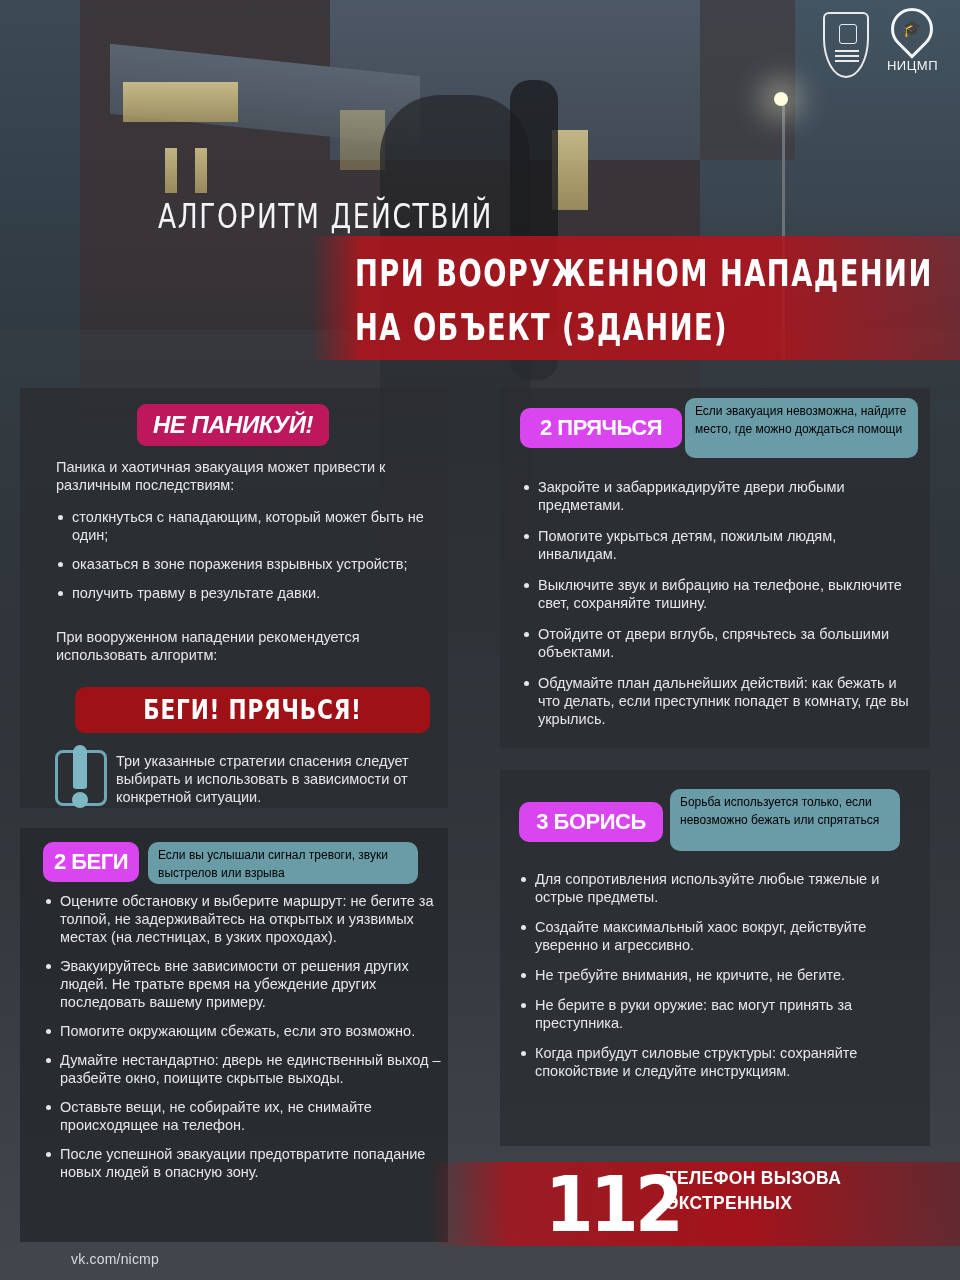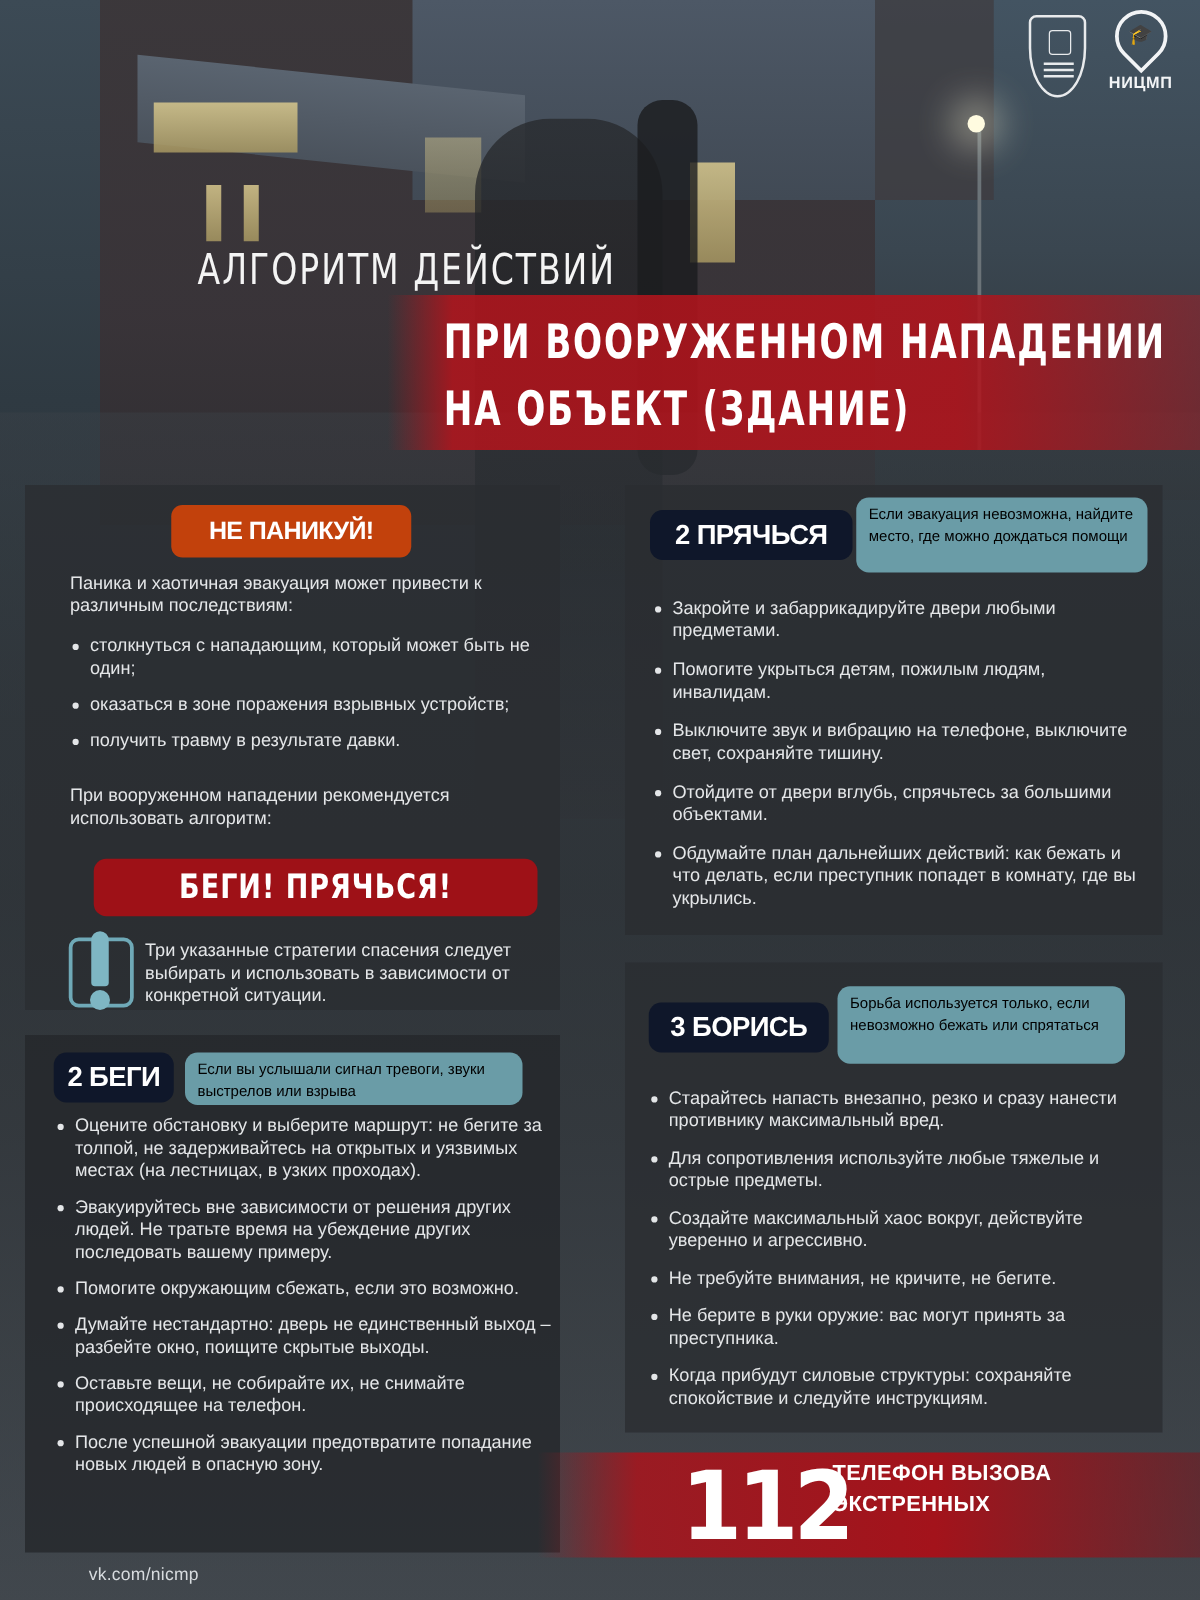--- a/index.html
+++ b/index.html
@@ -77,21 +77,21 @@
     content: ""; position: absolute; left: 10px; top: 36px; width: 24px; height: 2px;
     background: #e8eaec; box-shadow: 0 5px 0 #e8eaec, 0 10px 0 #e8eaec;
   }
   .logo-nicmp { display: flex; flex-direction: column; align-items: center; }
   .pin {
     width: 42px; height: 42px; border: 3px solid #f2f4f6;
     border-radius: 50% 50% 50% 0; transform: rotate(-45deg);
     display: flex; align-items: center; justify-content: center;
   }
   .pin-cap { transform: rotate(45deg); color: #f2f4f6; font-size: 16px; line-height: 1; }
-  .logo-text { font-weight: 700; font-size: 13px; color: #f2f4f6; margin-top: 8px; letter-spacing: .5px; }
+  .logo-text { font-weight: 400; font-size: 13px; color: #f2f4f6; margin-top: 8px; letter-spacing: .5px; }
 
   
   .title-1 {
     position: absolute; left: 158px; top: 196px;
     font-family: "DejaVu Sans", sans-serif;
     font-size: 34px; font-weight: 400; letter-spacing: 2px;
     color: #f4f4f4; transform: scaleX(.78); transform-origin: left;
   }
   .title-band {
     position: absolute; left: 310px; top: 236px; width: 650px; height: 124px;
@@ -109,23 +109,24 @@
     position: absolute;
     background: rgba(42,45,49,.78);
   }
   .panel.p-left-top { left: 20px; top: 388px; width: 428px; height: 420px; }
   .panel.p-left-bot { left: 20px; top: 828px; width: 428px; height: 414px; background: rgba(36,39,43,.8); }
   .panel.p-right-top { left: 500px; top: 388px; width: 430px; height: 360px; }
   .panel.p-right-bot { left: 500px; top: 770px; width: 430px; height: 376px; }
 
   .gray-pill {
     position: absolute; left: 137px; top: 404px; width: 192px; height: 42px;
-    background: #c2410c; border-radius: 9px;
-    color: #fff; font-weight: 700; font-size: 20px; text-align: center; line-height: 42px;
+    background: #be185d; border-radius: 9px;
+    color: #fff; font-weight: 700; font-size: 24px; text-align: center; line-height: 42px;
     letter-spacing: -.5px;
+    font-style: italic;
   }
   .body-text { font-size: 14.5px; line-height: 18px; color: #e4e6e8; }
   .p-intro { position: absolute; left: 56px; top: 458px; width: 370px; }
   .bullets { list-style: none; }
   .bullets li { position: relative; padding-left: 16px; margin-bottom: 11px; }
   .bullets li::before {
     content: ""; position: absolute; left: 2px; top: 7px; width: 5px; height: 5px;
     border-radius: 50%; background: #e4e6e8;
   }
   .intro-bullets { position: absolute; left: 56px; top: 508px; width: 380px; }
@@ -148,21 +149,21 @@
     background: #7eb6c3; border-radius: 7px 7px 3px 3px;
   }
   .warn-dot {
     position: absolute; left: 14px; top: 39px; width: 16px; height: 16px;
     background: #7eb6c3; border-radius: 50%;
   }
   .warn-text { position: absolute; left: 116px; top: 752px; width: 330px; }
 
   .teal-badge {
     position: absolute; height: 40px; border-radius: 10px;
-    background: #0f172a; color: #fff; font-weight: 700; font-size: 22px;
+    background: #d946ef; color: #fff; font-weight: 700; font-size: 22px;
     line-height: 40px; text-align: center; letter-spacing: -.5px;
   }
   .teal-note {
     position: absolute; border-radius: 10px; background: #6a9ca7;
     color: #000000; font-size: 12px; line-height: 18px; padding: 4px 10px;
   }
   .b-run { left: 43px; top: 842px; width: 96px; }
   .n-run { left: 148px; top: 842px; width: 270px; height: 42px; }
   .run-list { position: absolute; left: 44px; top: 892px; width: 400px; }
   .run-list li { margin-bottom: 11px; }
@@ -275,21 +276,20 @@
   <li>Закройте и забаррикадируйте двери любыми предметами.</li>
   <li>Помогите укрыться детям, пожилым людям, инвалидам.</li>
   <li>Выключите звук и вибрацию на телефоне, выключите свет, сохраняйте тишину.</li>
   <li>Отойдите от двери вглубь, спрячьтесь за большими объектами.</li>
   <li>Обдумайте план дальнейших действий: как бежать и что делать, если преступник попадет в комнату, где вы укрылись.</li>
 </ul>
 
 <div class="teal-badge b-fight">3 БОРИСЬ</div>
 <div class="teal-note n-fight">Борьба используется только, если невозможно бежать или спрятаться</div>
 <ul class="body-text bullets fight-list">
-  <li>Старайтесь напасть внезапно, резко и сразу нанести противнику максимальный вред.</li>
   <li>Для сопротивления используйте любые тяжелые и острые предметы.</li>
   <li>Создайте максимальный хаос вокруг, действуйте уверенно и агрессивно.</li>
   <li>Не требуйте внимания, не кричите, не бегите.</li>
   <li>Не берите в руки оружие: вас могут принять за преступника.</li>
   <li>Когда прибудут силовые структуры: сохраняйте спокойствие и следуйте инструкциям.</li>
 </ul>
 
 <div class="emerg-band"></div>
 <div class="emerg-num">112</div>
 <div class="emerg-text">

